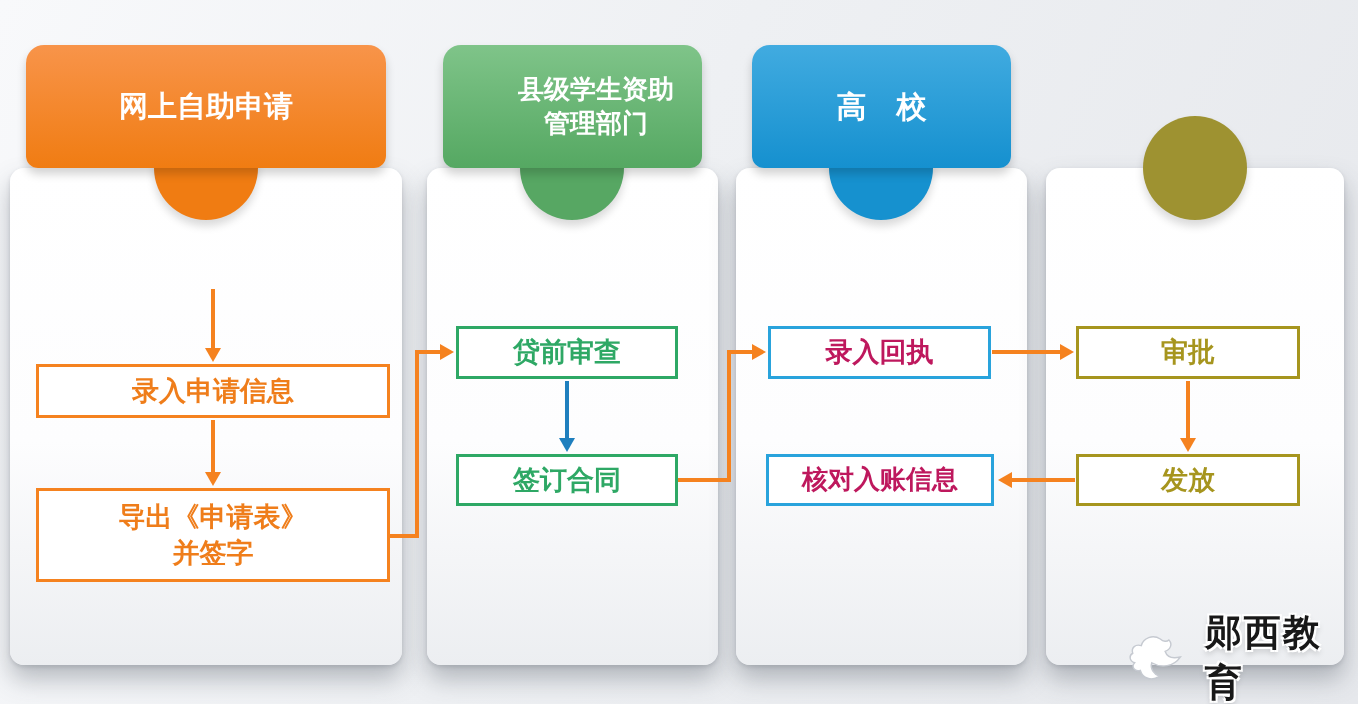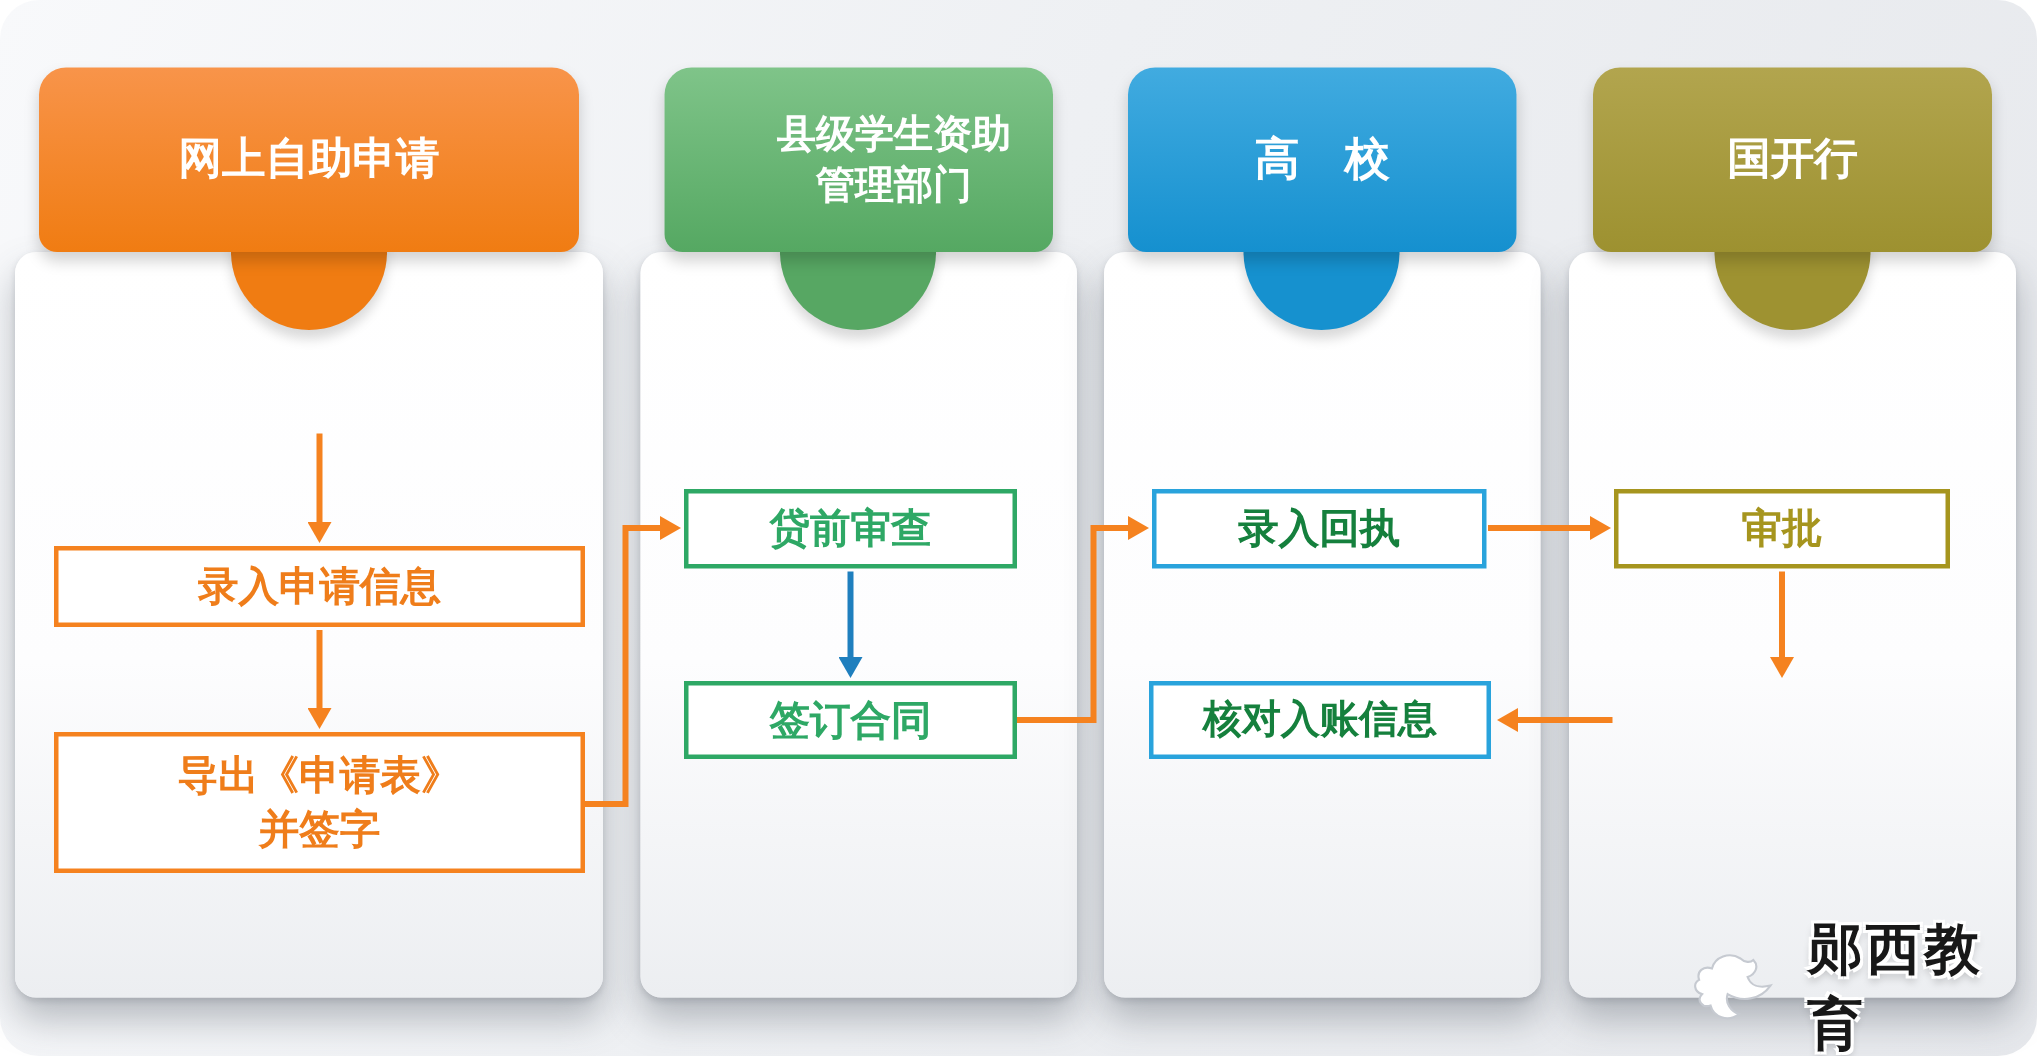--- a/index.html
+++ b/index.html
@@ -1,20 +1,20 @@
 <!DOCTYPE html>
 <html><head>
 <meta charset="utf-8">
 <style>
   * { margin:0; padding:0; box-sizing:border-box; }
   html,body { width:1358px; height:704px; }
   body { font-family:"Liberation Sans","DejaVu Sans",sans-serif; overflow:hidden; }
 
   .stage { position:relative; width:1358px; height:704px;
-           background:linear-gradient(115deg,#f8f9fb 0%,#eef0f3 45%,#e6e8ec 100%);border-radius:26px; }
+           background:linear-gradient(115deg,#f8f9fb 0%,#eef0f3 45%,#e6e8ec 100%); }
 
   
   .card-body { position:absolute; top:168px; height:497px; border-radius:14px;
                background:linear-gradient(180deg,#ffffff 0%,#fdfdfe 55%,#eceef1 100%);
                box-shadow:0 14px 24px rgba(70,76,88,.35), 0 2px 4px rgba(70,76,88,.18);
                z-index:1; }
   .body1 { left:10px;   width:392px; }
   .body2 { left:427px;  width:291px; }
   .body3 { left:736px;  width:291px; }
   .body4 { left:1046px; width:298px; }
@@ -36,21 +36,21 @@
   .bump1 { left:154px;  background:#f07c12; }
   .bump2 { left:520px;  background:#57a763; }
   .bump3 { left:829px;  background:#1691cf; }
   .bump4 { left:1143px; background:#9e9231; }
 
   
   .box { position:absolute; background:#fff; display:flex; align-items:center; justify-content:center;
          text-align:center; font-weight:bold; white-space:pre-line; z-index:4; line-height:1.35; }
   .ob { border:3px solid #F5821F; color:#EF7D1A; }
   .gb { border:3px solid #2EA865; color:#2EA865; }
-  .bb { border:3px solid #29A3DC; color:#15803d; }
+  .bb { border:3px solid #29A3DC; color:#be185d; }
   .yb { border:3px solid #A6951E; color:#A6951E; }
 
   .b1 { left:36px;   top:232px; width:354px; height:54px; font-size:27px; }
   .b2 { left:36px;   top:364px; width:354px; height:54px; font-size:27px; }
   .b3 { left:36px;   top:488px; width:354px; height:94px; font-size:27px; }
   .b4 { left:456px;  top:326px; width:222px; height:53px; font-size:27px; }
   .b5 { left:456px;  top:454px; width:222px; height:52px; font-size:27px; }
   .b6 { left:768px;  top:326px; width:223px; height:53px; font-size:27px; }
   .b7 { left:766px;  top:454px; width:228px; height:52px; font-size:26px; }
   .b8 { left:1076px; top:326px; width:224px; height:53px; font-size:27px; }
@@ -84,22 +84,22 @@
   <div class="box gb b5">签订合同</div>
 
   <div class="card-body body3"></div>
   <div class="bump bump3"></div>
   <div class="hdr hdr3">高　校</div>
   <div class="box bb b6">录入回执</div>
   <div class="box bb b7">核对入账信息</div>
 
   <div class="card-body body4"></div>
   <div class="bump bump4"></div>
-  <div class="hdr hdr4">国开行</div>
   <div class="box yb b8">审批</div>
+  <div class="box yb b9">发放</div>
 
   <svg class="arrows" xmlns="http://www.w3.org/2000/svg">
     <defs>
       <marker id="mo" markerUnits="userSpaceOnUse" markerWidth="16" markerHeight="16" refX="4" refY="8" orient="auto">
         <path d="M0,0 L14,8 L0,16 Z" fill="#F5821F"></path>
       </marker>
       <marker id="mb" markerUnits="userSpaceOnUse" markerWidth="16" markerHeight="16" refX="4" refY="8" orient="auto">
         <path d="M0,0 L14,8 L0,16 Z" fill="#1F7FBE"></path>
       </marker>
     </defs>

